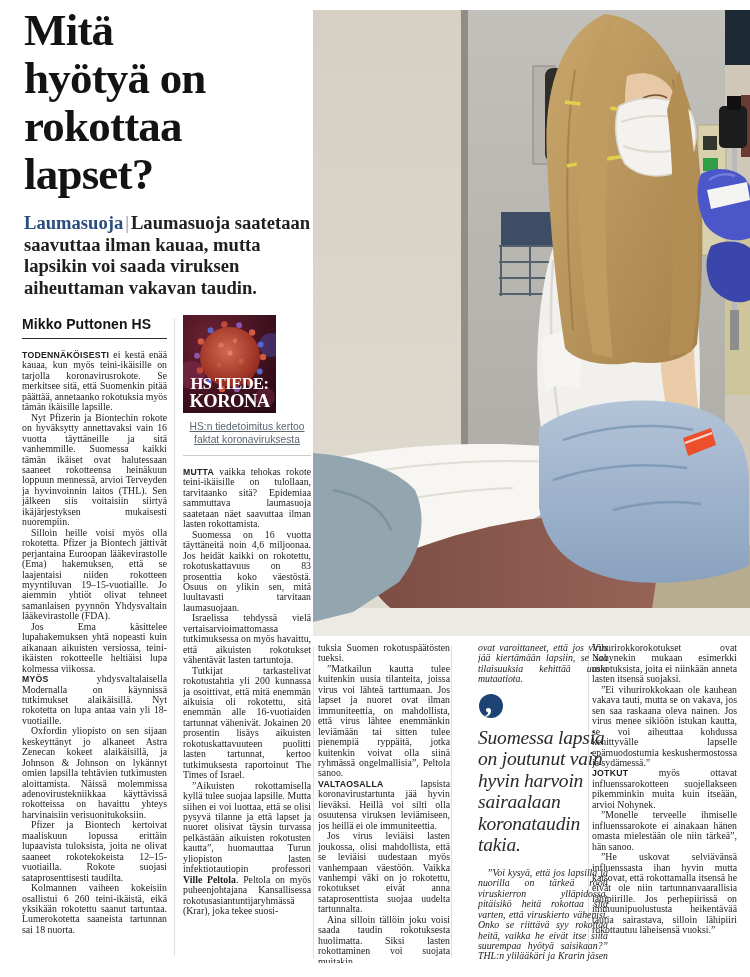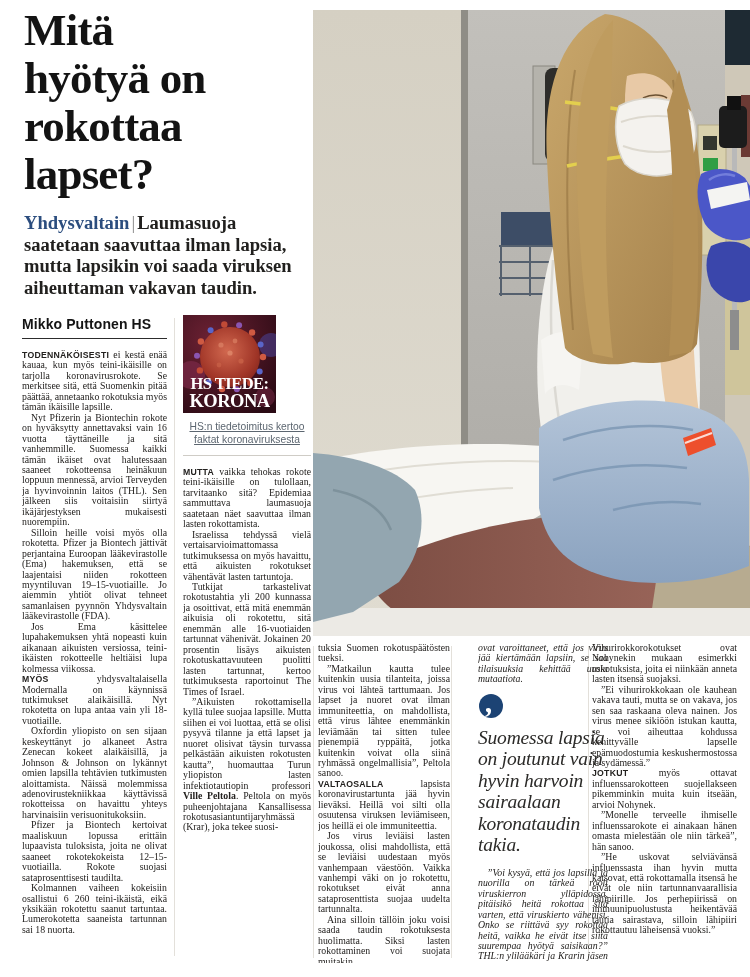--- a/index.html
+++ b/index.html
@@ -66,21 +66,21 @@
 <body>
 
 <div class="page">
 
   <div class="header">
     <h1 class="headline">Mitä
 hyötyä on
 rokottaa
 lapset?</h1>
     <div class="standfirst">
-      <span class="kicker">Yhdysvaltain</span><span class="kicker-sep">|</span><span>Laumasuoja saatetaan saavuttaa ilman lapsia, mutta lapsikin voi saada viruksen aiheuttaman vakavan taudin.</span>
+      <span class="kicker">Laumasuoja</span><span class="kicker-sep">|</span><span>Laumasuoja saatetaan saavuttaa ilman kauaa, mutta lapsikin voi saada viruksen aiheuttaman vakavan taudin.</span>
     </div>
   </div>
 
   <div class="vrule vr-1"></div>
   <div class="vrule vr-2"></div>
   <div class="vrule vr-3"></div>
   <div class="vrule vr-4"></div>
 
   <div class="col col-1">
     <div class="byline">Mikko Puttonen HS</div>
@@ -138,20 +138,21 @@
           <circle cx="47" cy="38" r="2.6" fill="#e08a6c" opacity="0.8"></circle>
         </g>
         <text x="46.5" y="74" text-anchor="middle" fill="#ffffff" font-family="Liberation Serif, DejaVu Serif, serif" font-weight="700" font-size="16.5" letter-spacing="-0.5">HS TIEDE:</text>
         <text x="46.5" y="92" text-anchor="middle" fill="#ffffff" font-family="Liberation Serif, DejaVu Serif, serif" font-weight="700" font-size="18.5" letter-spacing="-0.5">KORONA</text>
       </svg>
     </div>
     <div class="promo-caption">HS:n tiedetoimitus kertoo faktat koronaviruksesta</div>
     <hr class="promo-rule">
     <div class="flow">
         <p class="para section"><span class="lead-word">MUTTA</span> vaikka tehokas rokote teini-ikäisille on tulollaan, tarvitaanko sitä? Epidemiaa sammuttava laumasuoja saatetaan näet saavuttaa ilman lasten rokottamista.</p>
+        <p class="para indent">Suomessa on 16 vuotta täyttäneitä noin 4,6 miljoonaa. Jos heidät kaikki on rokotettu, rokotuskattavuus on 83 prosenttia koko väestöstä. Osuus on ylikin sen, mitä luultavasti tarvitaan laumasuojaan.</p>
         <p class="para indent">Israelissa tehdyssä vielä vertaisarvioimattomassa tutkimuksessa on myös havaittu, että aikuisten rokotukset vähentävät lasten tartuntoja.</p>
         <p class="para indent">Tutkijat tarkastelivat rokotustahtia yli 200 kunnassa ja osoittivat, että mitä enemmän aikuisia oli rokotettu, sitä enemmän alle 16-vuotiaiden tartunnat vähenivät. Jokainen 20 prosentin lisäys aikuisten rokotuskattavuuteen puolitti lasten tartunnat, kertoo tutkimuksesta raportoinut The Times of Israel.</p>
         <p class="para indent">”Aikuisten rokottamisella kyllä tulee suojaa lapsille. Mutta siihen ei voi luottaa, että se olisi pysyvä tilanne ja että lapset ja nuoret olisivat täysin turvassa pelkästään aikuisten rokotusten kautta”, huomauttaa Turun yliopiston lasten infektiotautiopin professori <b>Ville Peltola</b>. Peltola on myös puheenjohtajana Kansallisessa rokotusasiantuntijaryhmässä (Krar), joka tekee suosi-</p>
       </div>
   </div>
 
   <figure class="photo" style="margin:0;">
     <svg width="437" height="626" viewBox="0 0 437 626" aria-hidden="true">
       <defs>
         <linearGradient id="wallL" x1="0" y1="0" x2="0" y2="1">

